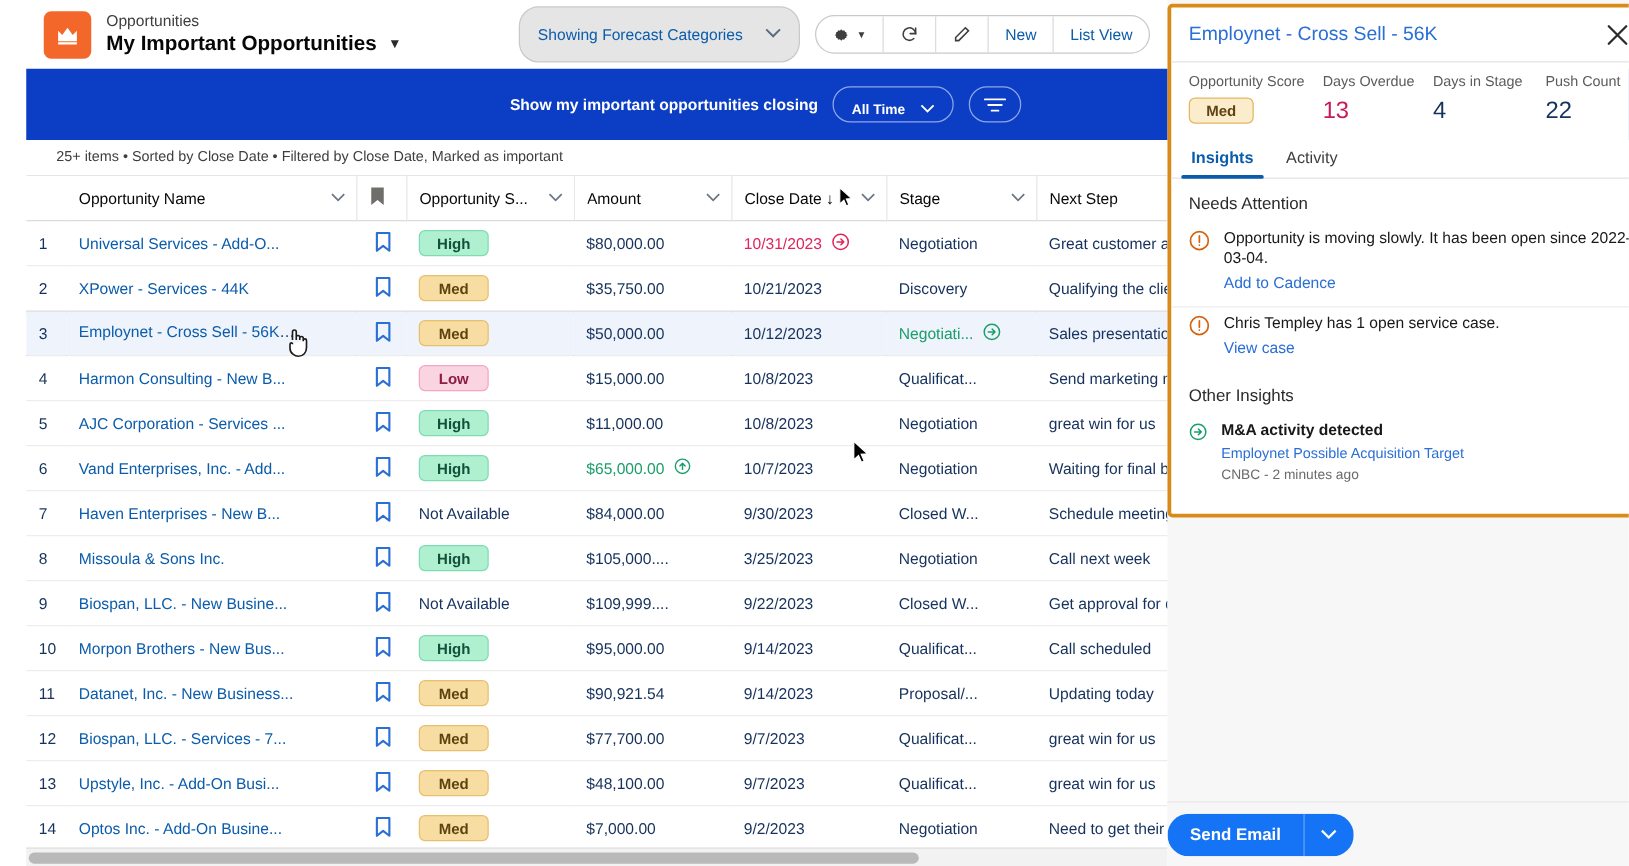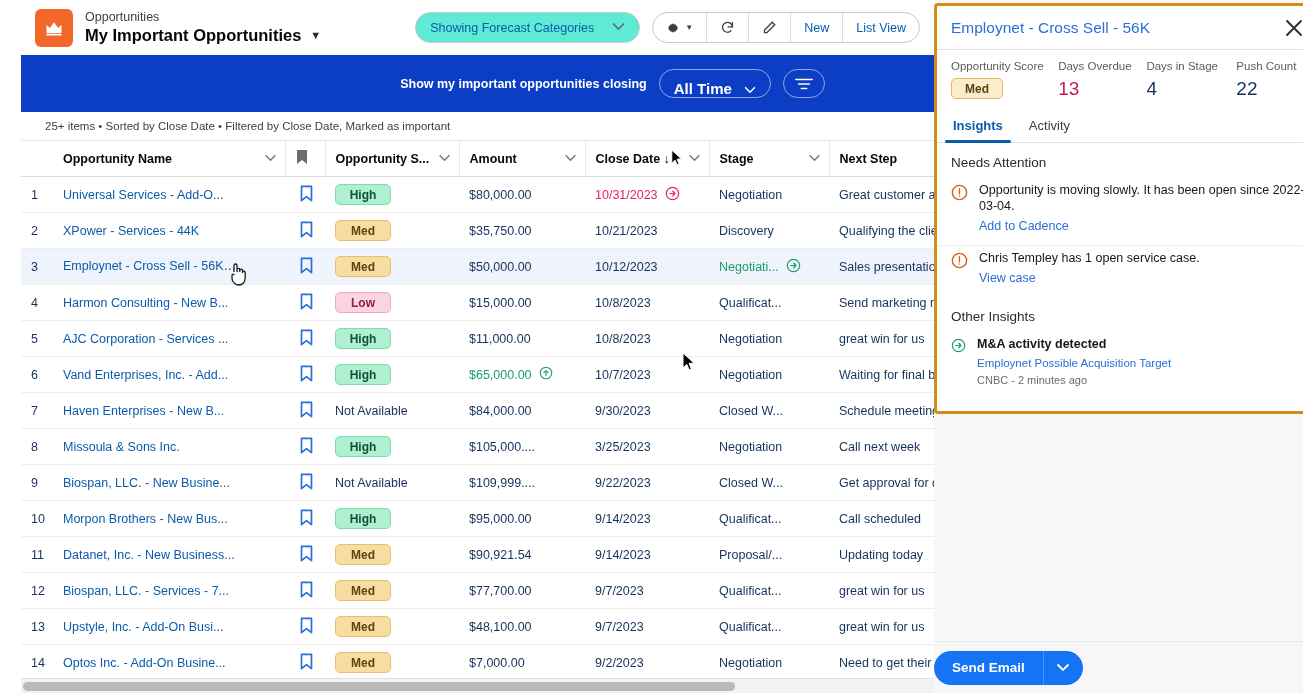--- a/index.html
+++ b/index.html
@@ -25,23 +25,23 @@
   .title-block { margin-left: 12px; display: flex; flex-direction: column; justify-content: center; }
   .title-eyebrow { font-size: 12.5px; color: #3e3e3c; line-height: 16px; }
   .title-main { font-size: 16.5px; font-weight: bold; color: #080707; line-height: 21px; display: flex; align-items: center; }
   .title-caret { margin-left: 9px; font-size: 11px; color: #2b2b2b; }
 
   .toolbar-right {
     margin-left: auto; display: flex; align-items: center; gap: 12px;
     padding-right: 390px;
   }
   .pill-select {
-    height: 31px; border: 1px solid #c9c9c9; border-radius: 16px;
+    height: 45px; border: 1px solid #c9c9c9; border-radius: 16px;
     display: flex; align-items: center; padding: 0 14px; gap: 18px;
-    color: #0b5cab; font-size: 12.5px; background: #5eead4; white-space: nowrap;
+    color: #0b5cab; font-size: 12.5px; background: #e5e5e5; white-space: nowrap;
   }
   .pill-select .chev { font-size: 10px; color: #5a6b82; }
   .btn-group {
     height: 31px; border: 1px solid #c9c9c9; border-radius: 16px;
     display: flex; align-items: stretch; background: #fff; overflow: hidden;
   }
   .btn-group > div {
     display: flex; align-items: center; justify-content: center;
     padding: 0 13px; font-size: 12.5px; color: #0b5cab; white-space: nowrap;
     border-right: 1px solid #dcdcdc;
@@ -52,22 +52,22 @@
 
   
   .banner {
     position: absolute; left: 0; top: 55px; width: 1303px; height: 57px;
     background: #0b3ec4; display: flex; align-items: center; justify-content: center;
   }
   .banner-inner { display: flex; align-items: center; gap: 12px; transform: translateX(-60px); }
   .banner-text { color: #fff; font-size: 12.5px; font-weight: bold; }
   .banner-pill {
     height: 29px; border: 1px solid #8fa7e8; border-radius: 15px;
-    display: flex; align-items: flex-end; gap: 12px; padding: 0 14px;
-    color: #fff; font-size: 15px; font-weight: bold;
+    display: flex; align-items: flex-start; gap: 12px; padding: 12px 14px;
+    color: #fff; font-size: 11px; font-weight: bold;
   }
   .banner-icon-btn {
     width: 42px; height: 29px; border: 1px solid #8fa7e8; border-radius: 15px;
     display: flex; align-items: center; justify-content: center;
   }
 
   
   .list-meta {
     position: absolute; left: 0; top: 112px; width: 913px; height: 28px;
     display: flex; align-items: center; padding-left: 24px;
@@ -75,21 +75,21 @@
   }
 
   
   .table-wrap {
     position: absolute; left: 0; top: 140px; width: 913px; height: 538px;
     background: #fff; overflow: hidden;
   }
   table.grid { width: 1010px; border-collapse: collapse; table-layout: fixed; }
   table.grid th {
     height: 36px; background: #fff; border-bottom: 1px solid #d9dbdd; border-top: 1px solid #e5e5e5;
-    font-size: 12.5px; font-weight: bold; color: #080707; text-align: left;
+    font-size: 12.5px; font-weight: normal; color: #080707; text-align: left;
     padding: 0 8px 0 10px; vertical-align: middle; position: relative;
   }
   table.grid th .th-in { display: flex; align-items: center; justify-content: space-between; }
   table.grid th .th-lbl { overflow: hidden; white-space: nowrap; text-overflow: ellipsis; }
   table.grid th .th-chev { font-size: 9px; color: #6b7684; margin-left: 6px; flex: 0 0 auto; }
   table.grid th.divcol { border-left: 1px solid #e8e8e8; }
   table.grid td {
     height: 36px; border-bottom: 1px solid #ededed; font-size: 12.5px;
     color: #16325c; padding: 0 8px 0 10px; vertical-align: middle;
     white-space: nowrap; overflow: hidden; text-overflow: ellipsis;

